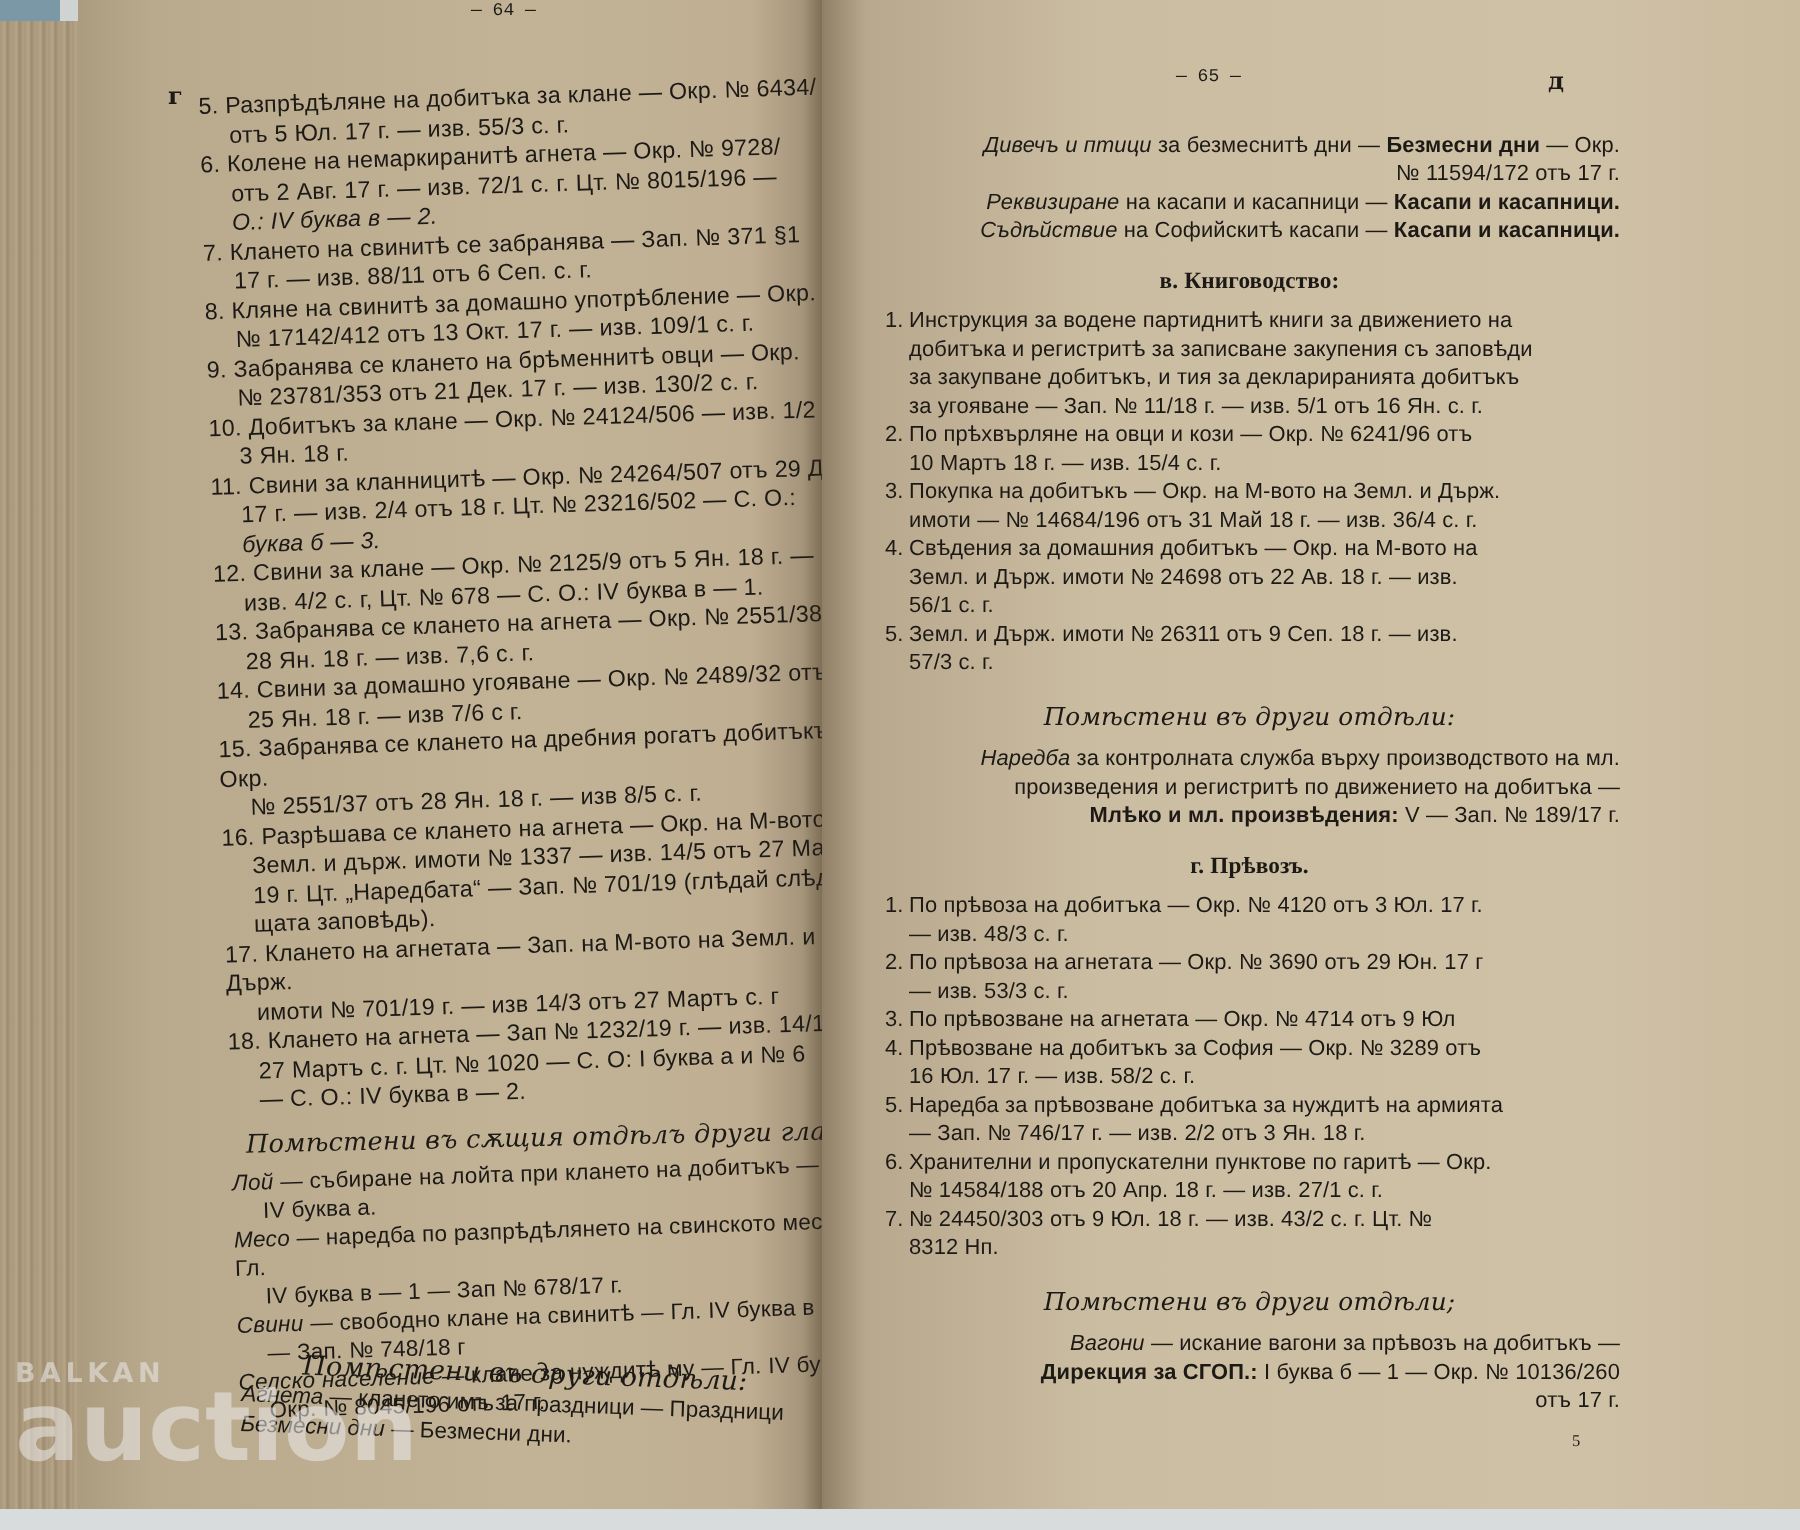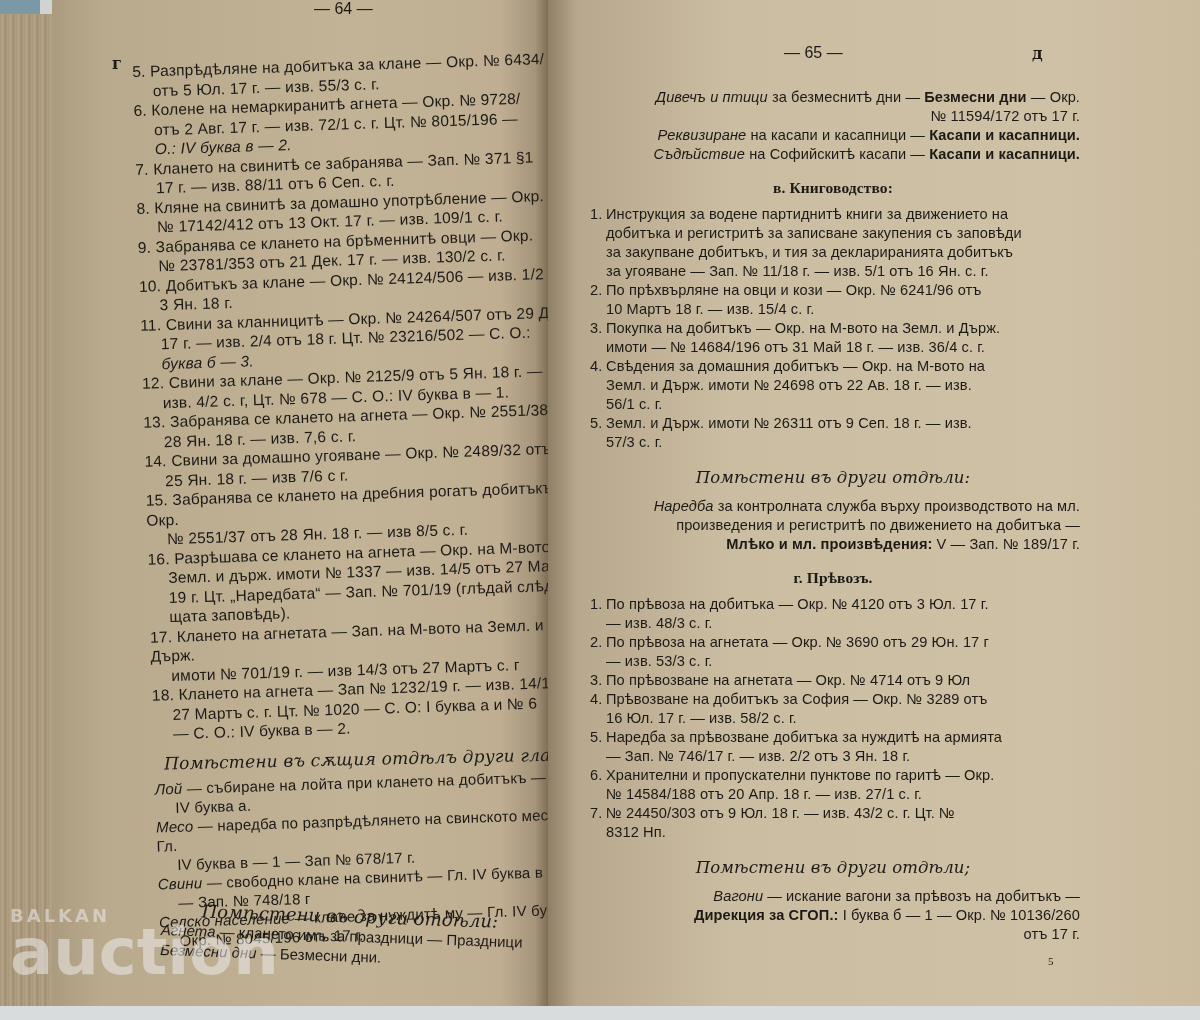--- a/index.html
+++ b/index.html
@@ -26,21 +26,21 @@
     left: 52px; width: 498px;
     background: linear-gradient(90deg, #ab9b7f 0%, #b9a98d 10%, #c2b397 60%, #bfae92 90%, #9a8a70 100%);
   }
   .page.right {
     left: 548px; width: 730px;
     background: linear-gradient(90deg, #8f7f66 0%, #b8a88d 4%, #cbbda2 25%, #cfc1a6 70%, #c9b99d 95%, #a8987e 100%);
   }
   .gutter { position: absolute; left: 535px; top: 0; bottom: 14px; width: 30px;
     background: linear-gradient(90deg, rgba(0,0,0,0) 0%, rgba(60,45,25,0.35) 50%, rgba(0,0,0,0) 100%); }
 
-  .page-num { position: absolute; font-family: Liberation Sans, sans-serif; font-size: 16px; }
+  .page-num { position: absolute; font-family: Liberation Mono, monospace; font-size: 12px; }
   .left .page-num { left: 262px; top: 0px; }
   .right .page-num { left: 236px; top: 44px; }
   .section-letter { position: absolute; font-family: "DejaVu Serif", serif; font-weight: bold; font-size: 16px; }
   .left .section-letter { left: 60px; top: 54px; }
   .right .section-letter { left: 484px; top: 44px; }
 
   
   .left-text {
     position: absolute; left: 80px; top: 62px; width: 440px;
     font-family: "Liberation Sans Narrow", "Liberation Sans", sans-serif;

